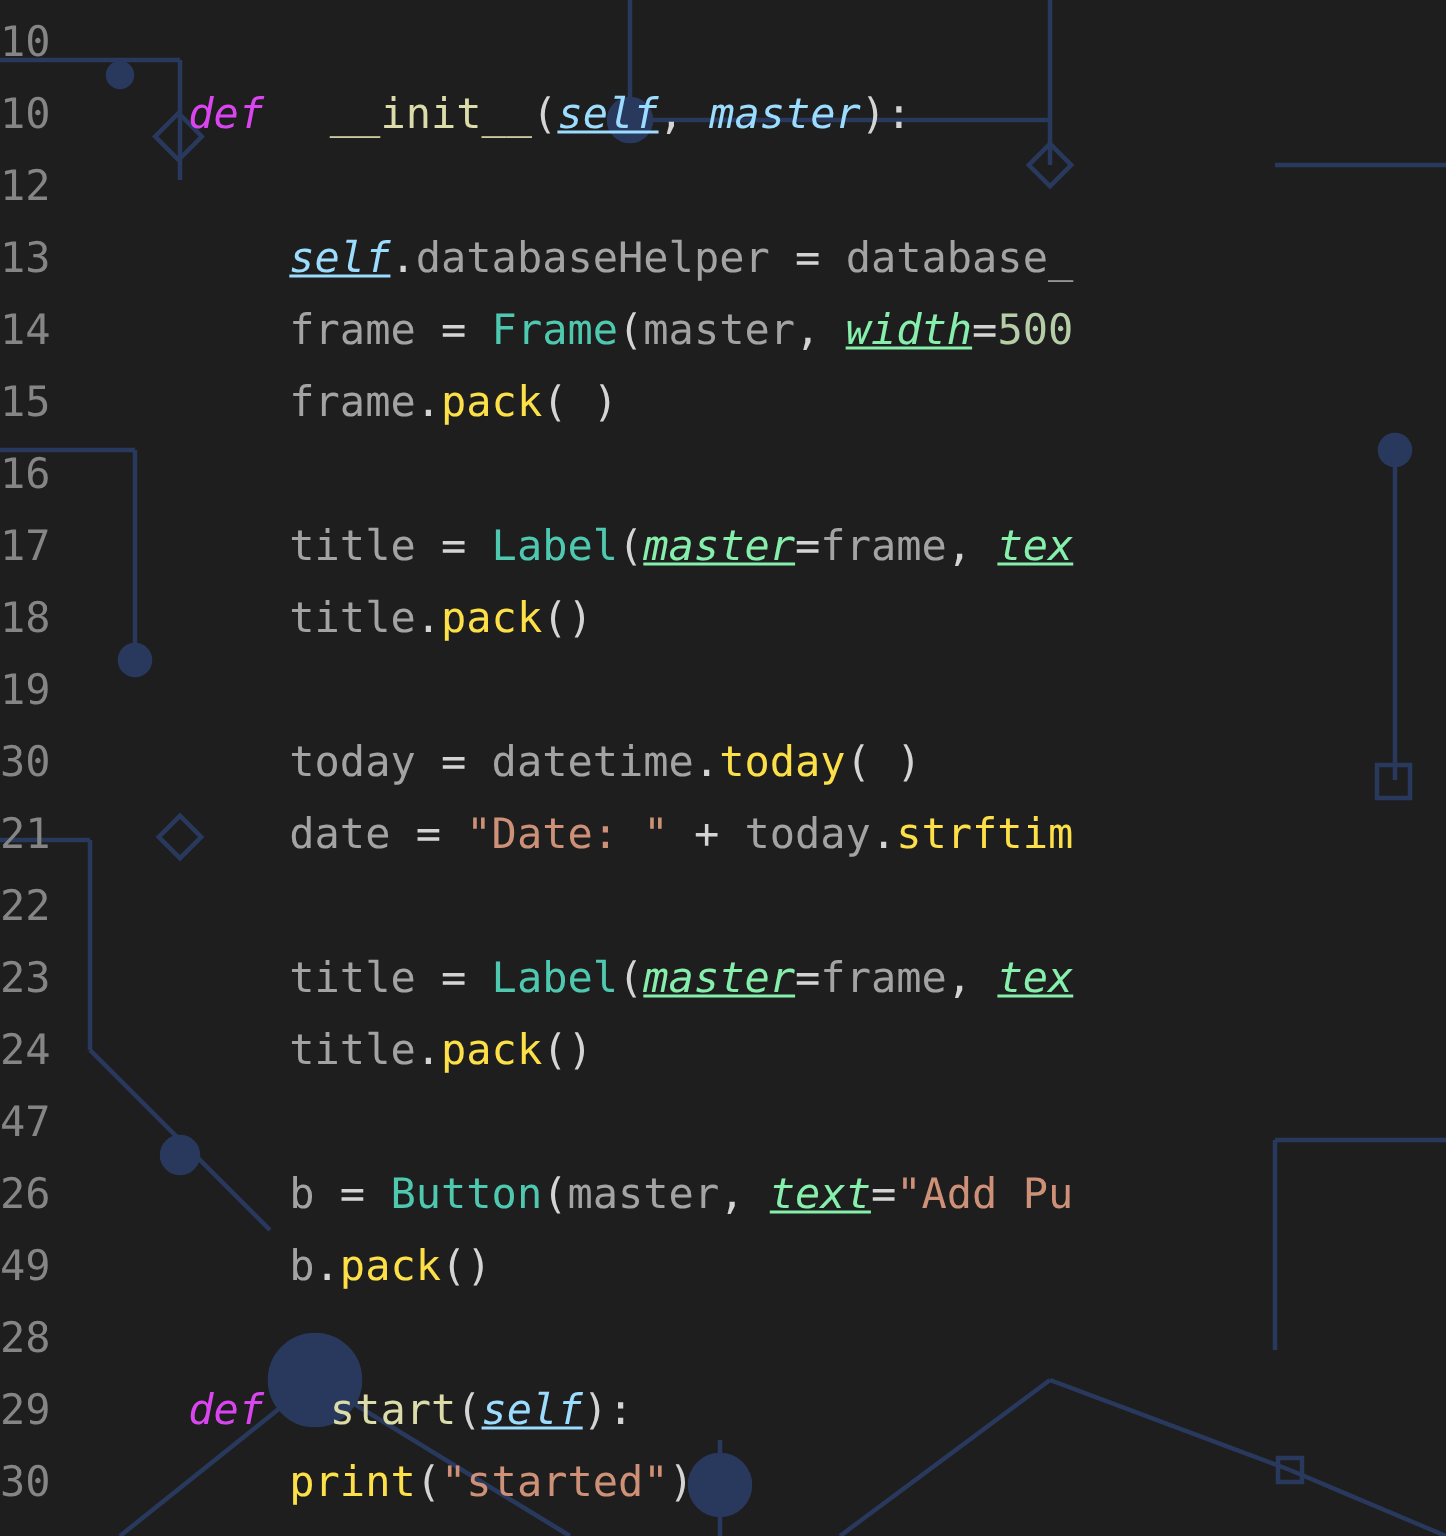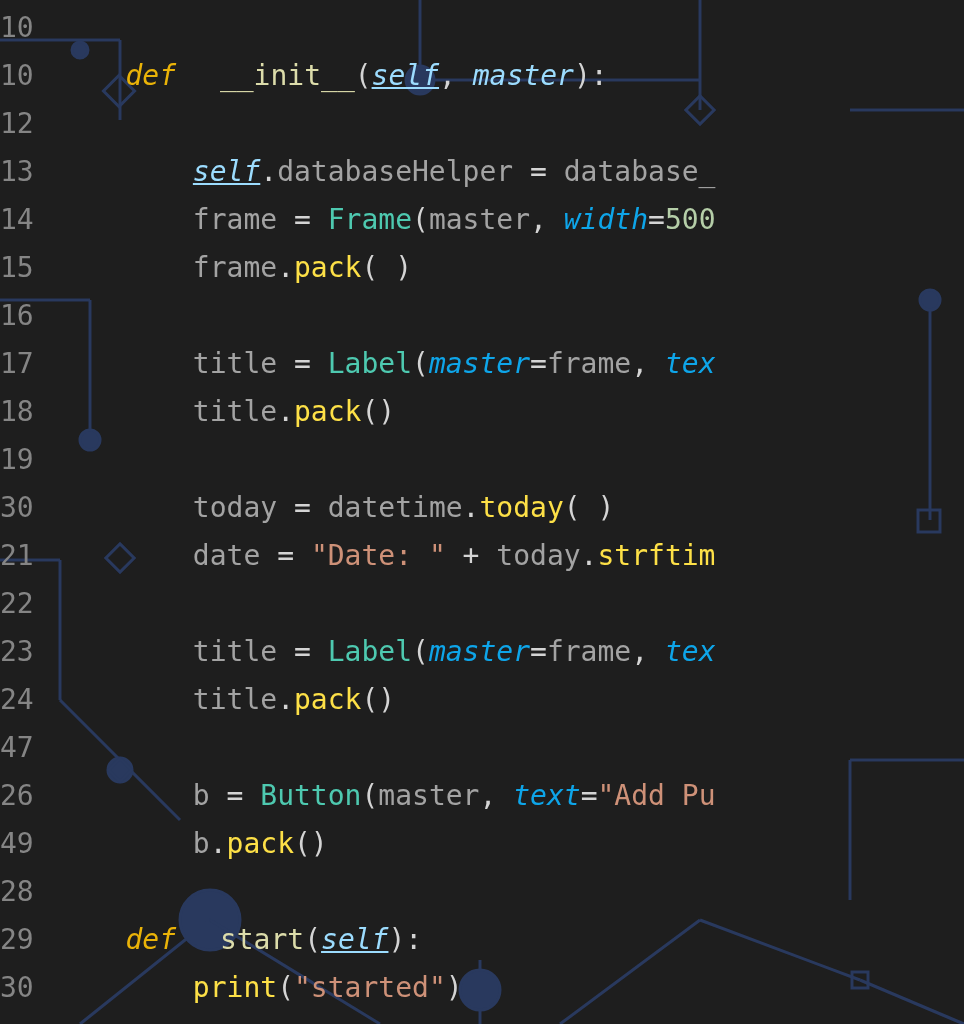--- a/index.html
+++ b/index.html
@@ -37,25 +37,25 @@
     font-size: 28px;
     line-height: 48px;
     white-space: pre;
     overflow: hidden;
     color: #d4d4d4;
   }
   .line { display: block; height: 48px; }
   .ln { display: block; height: 48px; }
 
   
-  .kw   { color: #eab308; font-style: italic; text-align: right; }       
+  .kw   { color: #d946ef; font-style: italic; text-align: right; }       
   .fn   { color: #dcdcaa; margin-left: 27px; }                             
   .self { color: #9cdcfe; font-style: italic; text-decoration: underline; }        
   .param{ color: #9cdcfe; font-style: italic; }        
-  .arg  { color: #0ea5e9; font-style: italic; }                             
+  .arg  { color: #86efac; font-style: italic; text-decoration: underline; }                             
   .cls  { color: #4ec9b0; }                             
   .id   { color: #a3a3a3; }                             
   .op   { color: #d4d4d4; }                             
   .str  { color: #ce9178; }                             
   .num  { color: #b5cea8; }                             
   .meth { color: #fde047; }                             
 </style>
 </head>
 <body>
 

